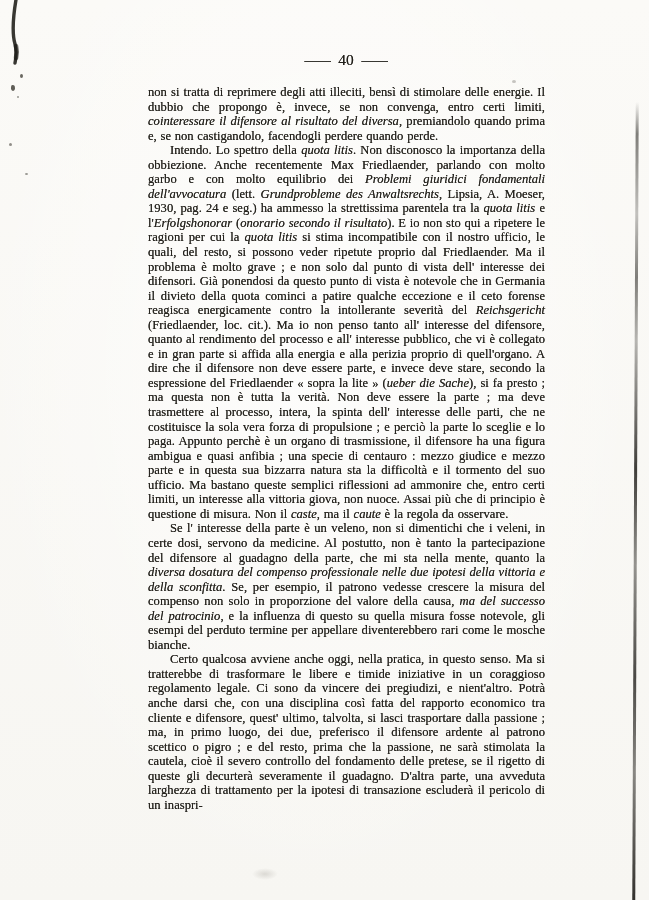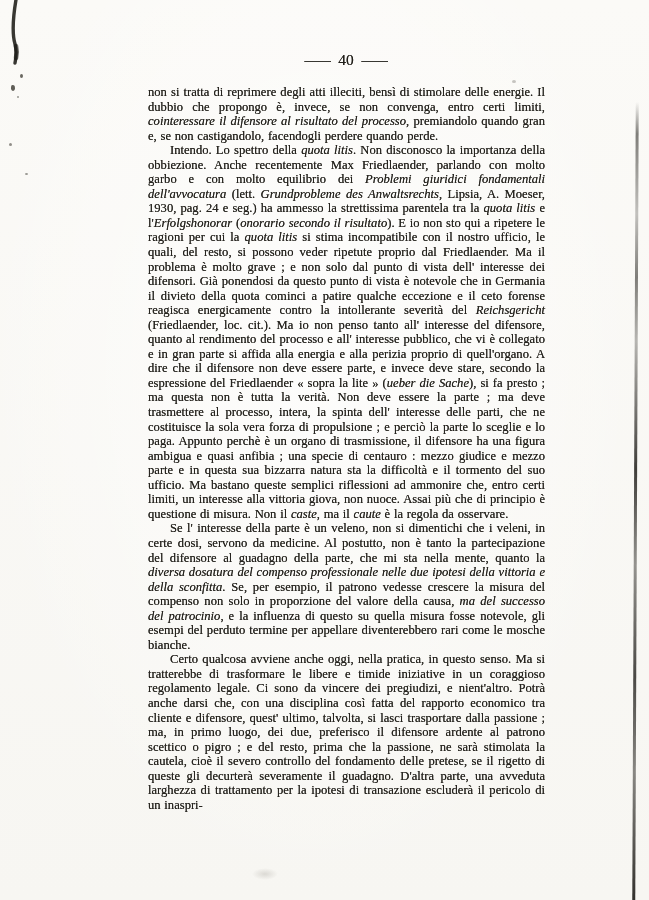--- a/index.html
+++ b/index.html
@@ -94,19 +94,19 @@
   <div class="binding-crease"></div>
   <div class="smudge"></div>
 
   <div class="page-header">
     <span class="dash">—</span>
     <span>40</span>
     <span class="dash">—</span>
   </div>
 
   <div class="page-body" id="page-body">
-      <p><span>non si tratta di reprimere degli atti illeciti, bensì di stimolare delle energie. Il dubbio che propongo è, invece, se non convenga, entro certi limiti, </span><i>cointeressare il difensore al risultato del processo</i><span>, premiandolo quando gran e, se non castigandolo, facendogli perdere quando perde.</span></p>
+      <p><span>non si tratta di reprimere degli atti illeciti, bensì di stimolare delle energie. Il dubbio che propongo è, invece, se non convenga, entro certi limiti, </span><i>cointeressare il difensore al risultato del diversa</i><span>, premiandolo quando prima e, se non castigandolo, facendogli perdere quando perde.</span></p>
       <p class="indent"><span>Intendo. Lo spettro della </span><i>quota litis</i><span>. Non disconosco la importanza della obbiezione. Anche recentemente Max Friedlaender, parlando con molto garbo e con molto equilibrio dei </span><i>Problemi giuridici fondamentali dell'avvocatura</i><span> (lett. </span><i>Grundprobleme des Anwaltsrechts</i><span>, Lipsia, A. Moeser, 1930, pag. 24 e seg.) ha ammesso la strettissima parentela tra la </span><i>quota litis</i><span> e l'</span><i>Erfolgshonorar</i><span> (</span><i>onorario secondo il risultato</i><span>). E io non sto qui a ripetere le ragioni per cui la </span><i>quota litis</i><span> si stima incompatibile con il nostro ufficio, le quali, del resto, si possono veder ripetute proprio dal Friedlaender. Ma il problema è molto grave ; e non solo dal punto di vista dell' interesse dei difensori. Già ponendosi da questo punto di vista è notevole che in Germania il divieto della quota cominci a patire qualche eccezione e il ceto forense reagisca energicamente contro la intollerante severità del </span><i>Reichsgericht</i><span> (Friedlaender, loc. cit.). Ma io non penso tanto all' interesse del difensore, quanto al rendimento del processo e all' interesse pubblico, che vi è collegato e in gran parte si affida alla energia e alla perizia proprio di quell'organo. A dire che il difensore non deve essere parte, e invece deve stare, secondo la espressione del Friedlaender « sopra la lite » (</span><i>ueber die Sache</i><span>), si fa presto ; ma questa non è tutta la verità. Non deve essere la parte ; ma deve trasmettere al processo, intera, la spinta dell' interesse delle parti, che ne costituisce la sola vera forza di propulsione ; e perciò la parte lo sceglie e lo paga. Appunto perchè è un organo di trasmissione, il difensore ha una figura ambigua e quasi anfibia ; una specie di centauro : mezzo giudice e mezzo parte e in questa sua bizzarra natura sta la difficoltà e il tormento del suo ufficio. Ma bastano queste semplici riflessioni ad ammonire che, entro certi limiti, un interesse alla vittoria giova, non nuoce. Assai più che di principio è questione di misura. Non il </span><i>caste</i><span>, ma il </span><i>caute</i><span> è la regola da osservare.</span></p>
       <p class="indent"><span>Se l' interesse della parte è un veleno, non si dimentichi che i veleni, in certe dosi, servono da medicine. Al postutto, non è tanto la partecipazione del difensore al guadagno della parte, che mi sta nella mente, quanto la </span><i>diversa dosatura del compenso professionale nelle due ipotesi della vittoria e della sconfitta</i><span>. Se, per esempio, il patrono vedesse crescere la misura del compenso non solo in proporzione del valore della causa, </span><i>ma del successo del patrocinio</i><span>, e la influenza di questo su quella misura fosse notevole, gli esempi del perduto termine per appellare diventerebbero rari come le mosche bianche.</span></p>
       <p class="indent"><span>Certo qualcosa avviene anche oggi, nella pratica, in questo senso. Ma si tratterebbe di trasformare le libere e timide iniziative in un coraggioso regolamento legale. Ci sono da vincere dei pregiudizi, e nient'altro. Potrà anche darsi che, con una disciplina così fatta del rapporto economico tra cliente e difensore, quest' ultimo, talvolta, si lasci trasportare dalla passione ; ma, in primo luogo, dei due, preferisco il difensore ardente al patrono scettico o pigro ; e del resto, prima che la passione, ne sarà stimolata la cautela, cioè il severo controllo del fondamento delle pretese, se il rigetto di queste gli decurterà severamente il guadagno. D'altra parte, una avveduta larghezza di trattamento per la ipotesi di transazione escluderà il pericolo di un inaspri-</span></p>
     </div>
 
 </div>
 
 </body></html>

